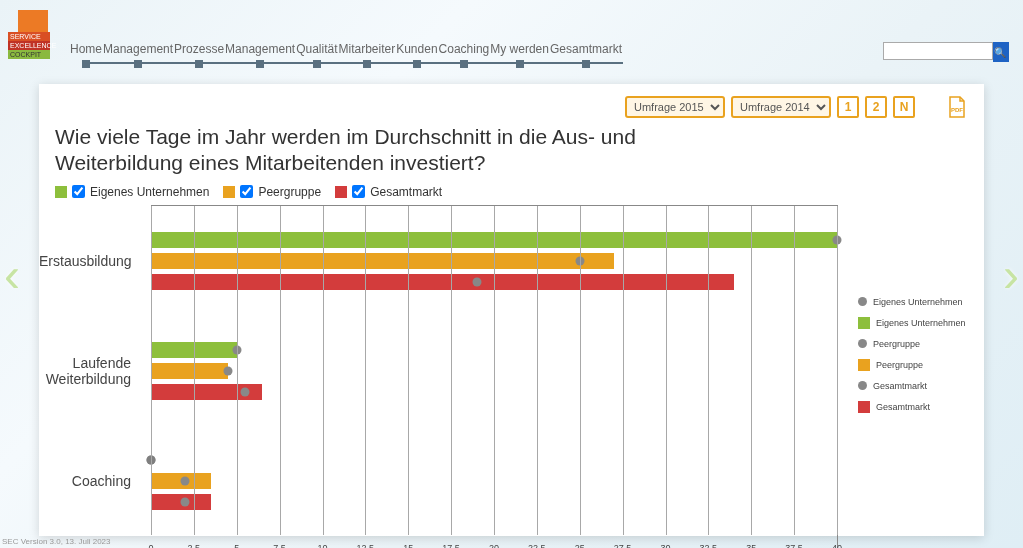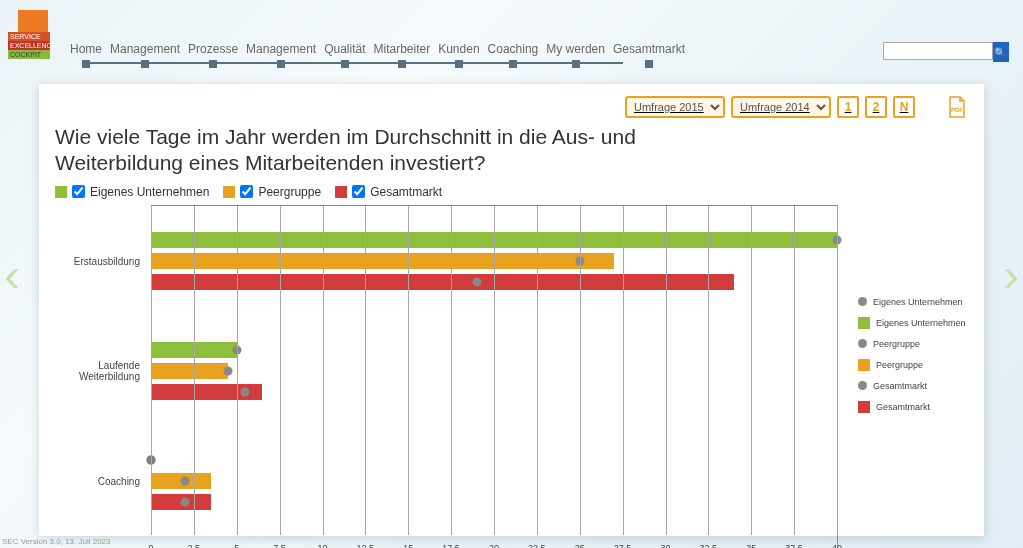--- a/index.html
+++ b/index.html
@@ -25,21 +25,21 @@
     margin-right: 20px;
     display: flex; flex-direction: column;
   }
   .logo-top { background:#ec7a25; width:30px; height:22px; margin-left:10px;}
   .logo-mid { display:flex; flex-direction:column; font-size:7px; color:white; }
   .logo-mid span { padding:1px 2px; }
   .logo-l1 { background:#d94f24; }
   .logo-l2 { background:#c03224; }
   .logo-l3 { background:#8ab93f; color:#333;}
   nav {
-    display:flex; align-items:flex-start; gap:8px;
+    display:flex; align-items:flex-start; gap:1px;
     padding-top:32px;
     position:relative;
   }
   nav a {
     color:#666; font-size:12px; text-decoration:none;
     position:relative;
   }
   nav a::after {
     content:'';
     position:absolute;
@@ -68,21 +68,20 @@
     position:absolute;
     left:39px; top:84px;
     width:945px; height:452px;
     background:white;
     box-shadow:0 2px 10px rgba(0,0,0,.15);
     padding:10px 16px 8px 16px;
   }
   .toolbar {
     display:flex; justify-content:flex-end; align-items:center; gap:6px;
     height:26px;
-    text-decoration:underline;
   }
   .toolbar select {
     border:2px solid #e9a21f; background:#fff6e5; color:#555;
     font-size:11px; padding:2px 3px; border-radius:3px;
     height:22px;
   }
   .tbtn {
     width:22px; height:22px; border:2px solid #e9a21f;
     display:flex; align-items:center; justify-content:center;
     color:#e9a21f; font-size:12px; font-weight:bold;
@@ -110,21 +109,21 @@
     position:relative;
     flex:1;
     border-top:1px solid #888;
     border-right:1px solid #888;
     margin-left:96px;
   }
   .ylabels {
     position:absolute; left:-96px; top:0; bottom:20px; width:94px;
   }
   .ylbl {
-    position:absolute; right:9px; font-size:10px; color:#444;
+    position:absolute; right:18px; font-size:14px; color:#444;
     transform:translateY(-50%);
     text-align:right; width:92px;
   }
   .grid-y {
     position:absolute; top:0; bottom:20px; width:1px; background:#a8a8a8;
   }
   .xlabels {
     position:absolute; left:0; right:0; bottom:0; height:18px;
   }
   .xlbl {

